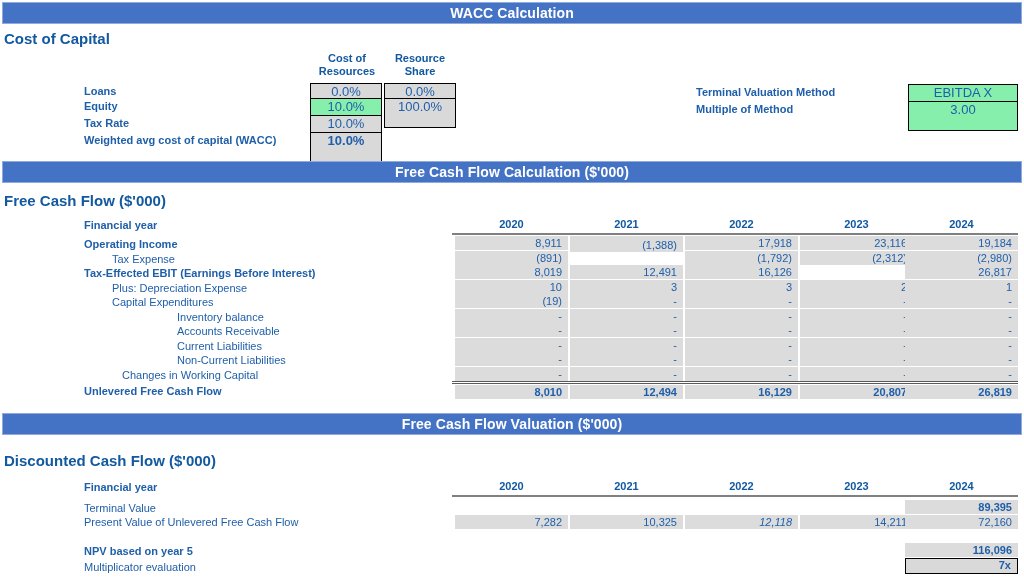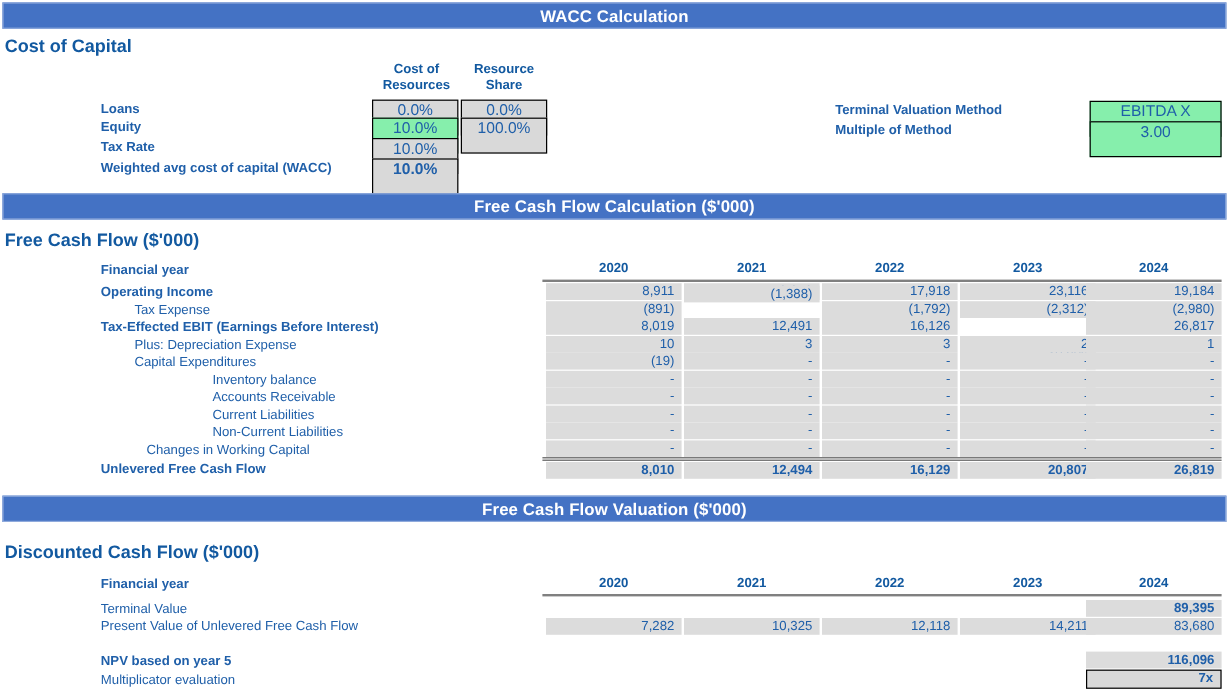--- a/index.html
+++ b/index.html
@@ -265,21 +265,21 @@
 <div class="yearhead" style="left:905px; top:480px; width:113px;">2024</div>
 
 <div class="hrule" style="left:452px; top:495px; width:566px;"></div>
 
 <div class="lbl" style="left:72px; top:502px;">Terminal Value</div>
 <div class="num b" style="left:905px; top:500px; width:113px;">89,395</div>
 
 <div class="lbl" style="left:72px; top:516px;">Present Value of Unlevered Free Cash Flow</div>
 <div class="num" style="left:455px; top:515px; width:113px;">7,282</div>
 <div class="num" style="left:570px; top:515px; width:113px;">10,325</div>
-<div class="num" style="left:685px; top:515px; width:113px;">12,118</div>
+<div class="num" style="left:685px; top:515px; width:113px;font-style:italic;">12,118</div>
 <div class="num" style="left:800px; top:515px; width:113px;">14,211</div>
-<div class="num" style="left:905px; top:515px; width:113px;">83,680</div>
+<div class="num" style="left:905px; top:515px; width:113px;">72,160</div>
 
 <div class="lbl b" style="left:72px; top:545px;">NPV based on year 5</div>
 <div class="num b" style="left:905px; top:543px; width:113px;">116,096</div>
 
 <div class="lbl" style="left:72px; top:561px;">Multiplicator evaluation</div>
 <div class="num b boxed" style="left:905px; top:558px; width:113px; height:16px; line-height:13px;">7x</div>
 
 </body></html>

